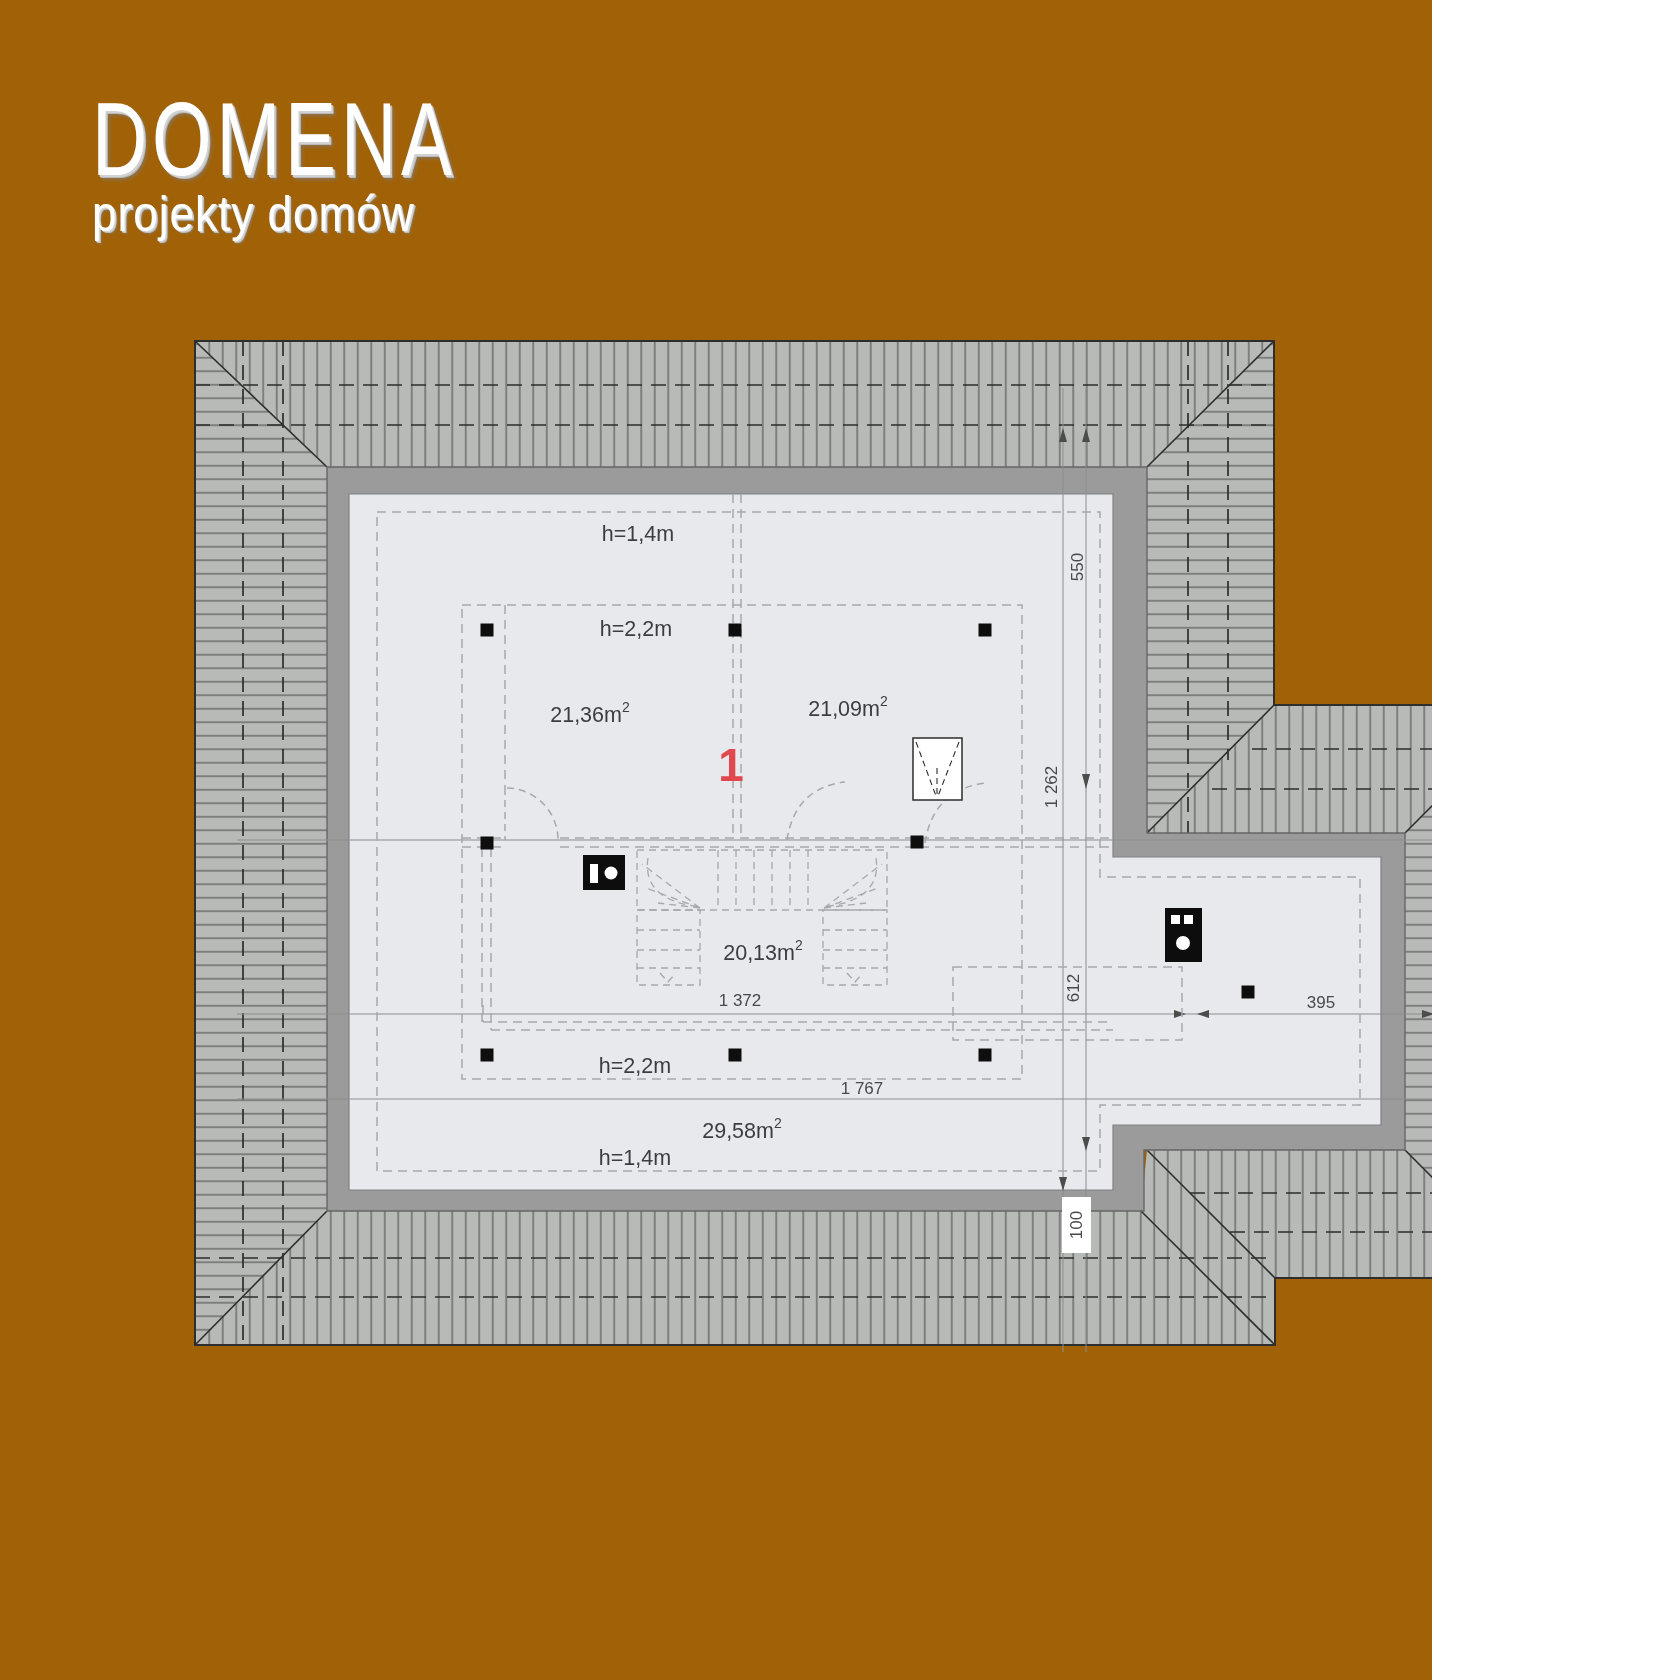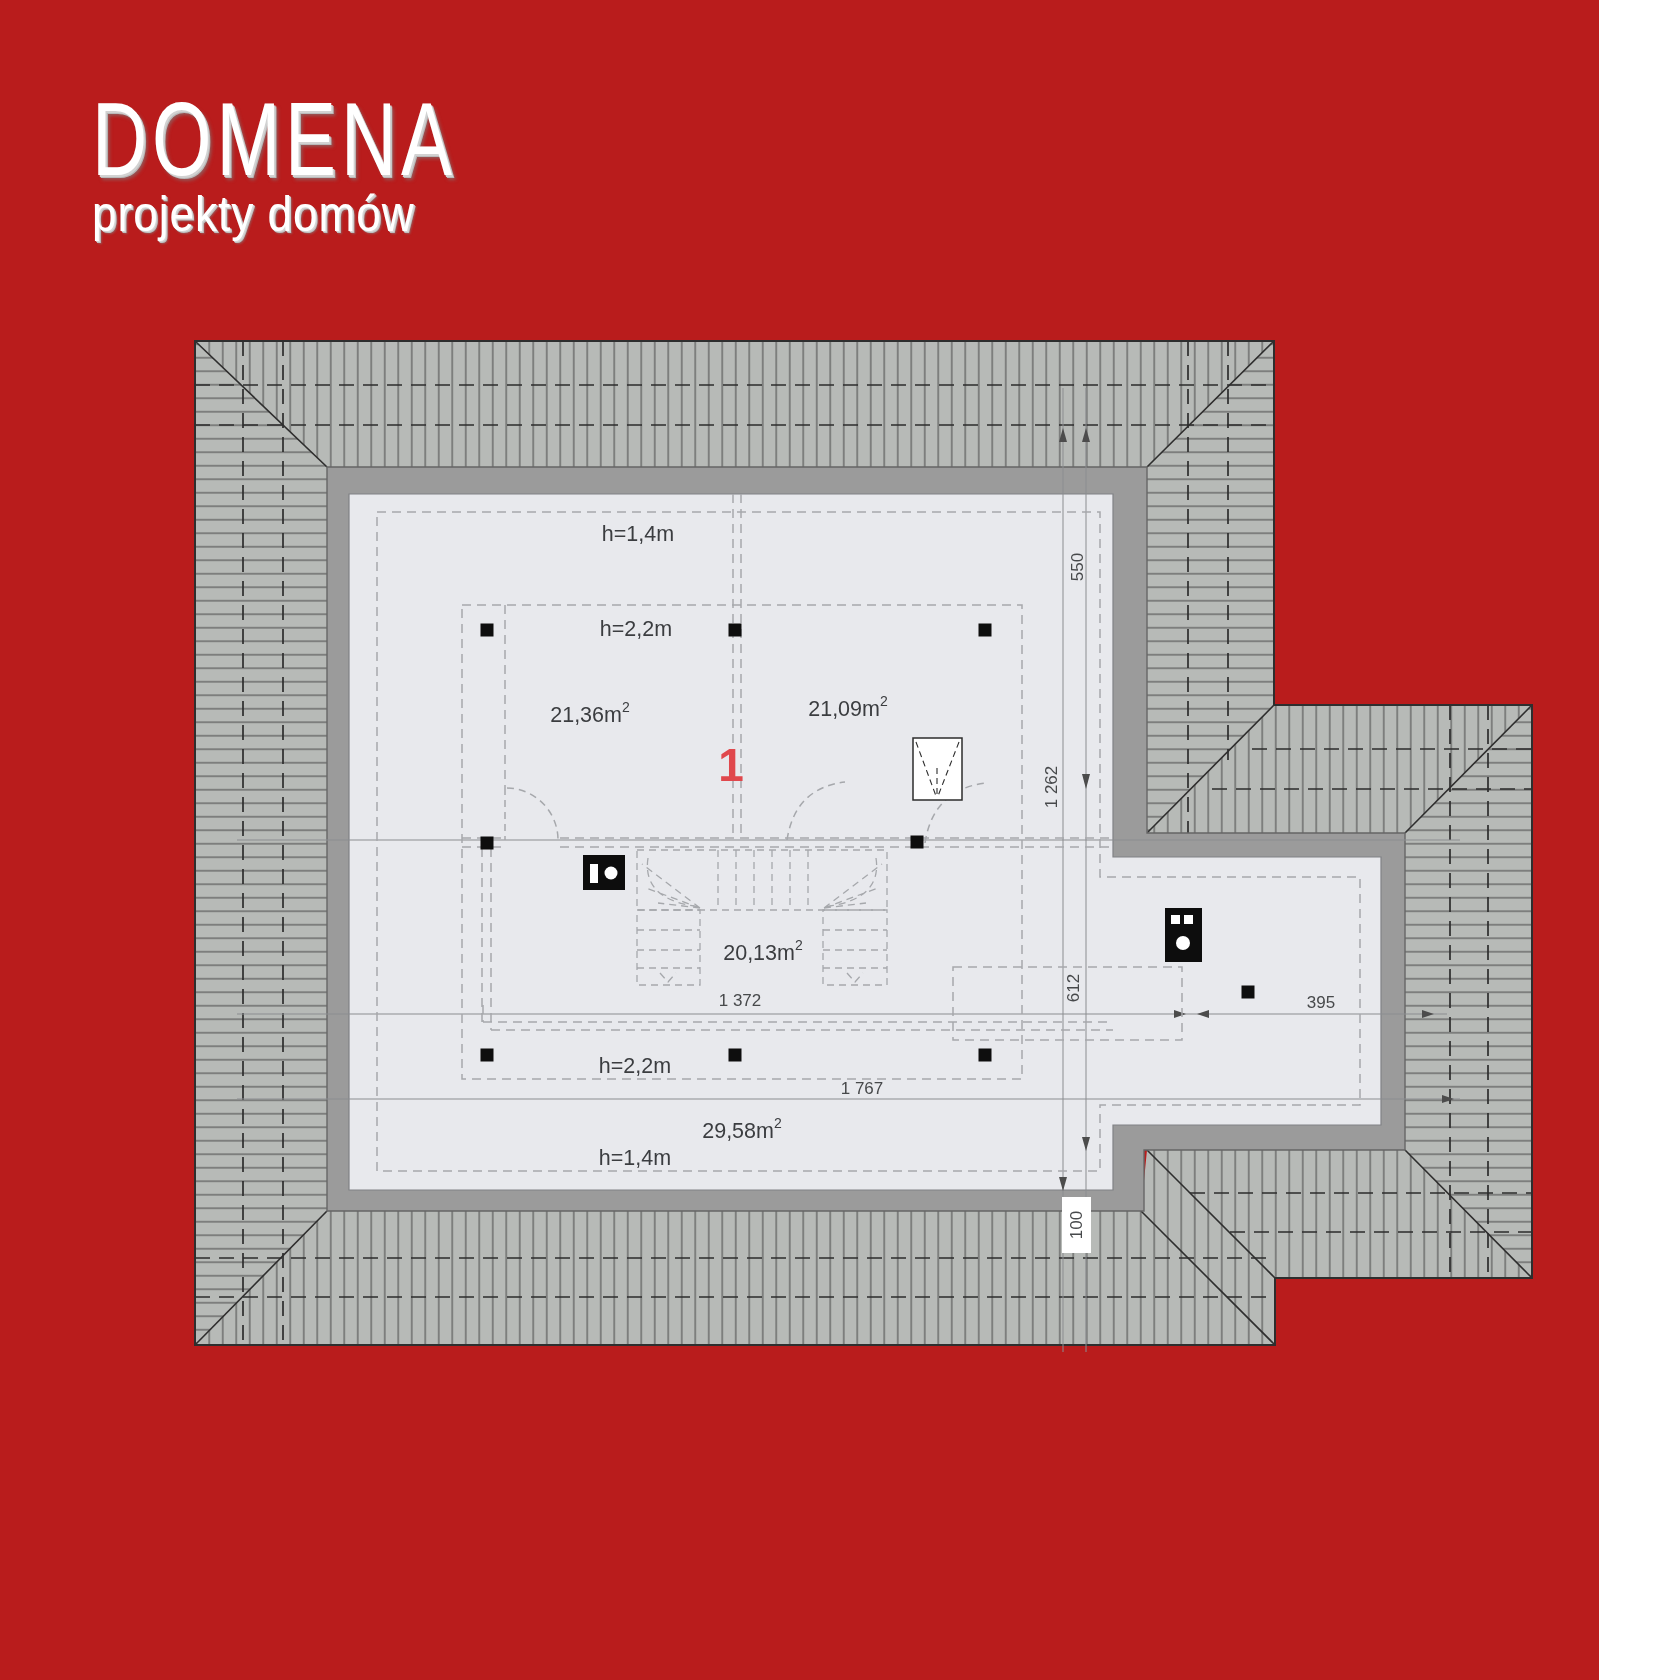--- a/index.html
+++ b/index.html
@@ -1,16 +1,16 @@
 <!DOCTYPE html>
 <html><head>
 <meta charset="utf-8">
 <style>
   html,body{margin:0;padding:0;background:#ffffff;}
-  .canvas{position:relative;width:1599px;height:1680px;background:#b91c1c;overflow:hidden;
+  .canvas{position:relative;width:1432px;height:1680px;background:#a16207;overflow:hidden;
           font-family:"Liberation Sans",sans-serif;}
   .logo{position:absolute;left:92px;top:88px;color:#ffffff;}
   .logo-title{font-size:78px;font-weight:400;line-height:1;letter-spacing:5px;
       transform:scale(0.98,1.32);transform-origin:left top;
       text-shadow:1.5px 1.5px 0 #d2d2d2,2.5px 2.5px 0 #b9b9b9,4px 4px 3px rgba(125,125,125,.6);}
   .logo-sub{font-size:45px;font-weight:400;line-height:1;margin-top:22px;letter-spacing:1px;
       transform:scale(0.98,1.12);transform-origin:left top;
       text-shadow:1.2px 1.2px 0 #d6d6d6,2px 2px 0 #bfbfbf,3px 3px 2px rgba(130,130,130,.55);}
   svg text{font-family:"Liberation Sans",sans-serif;fill:#3b3d40;}
   .lbl{font-size:21.5px;}

